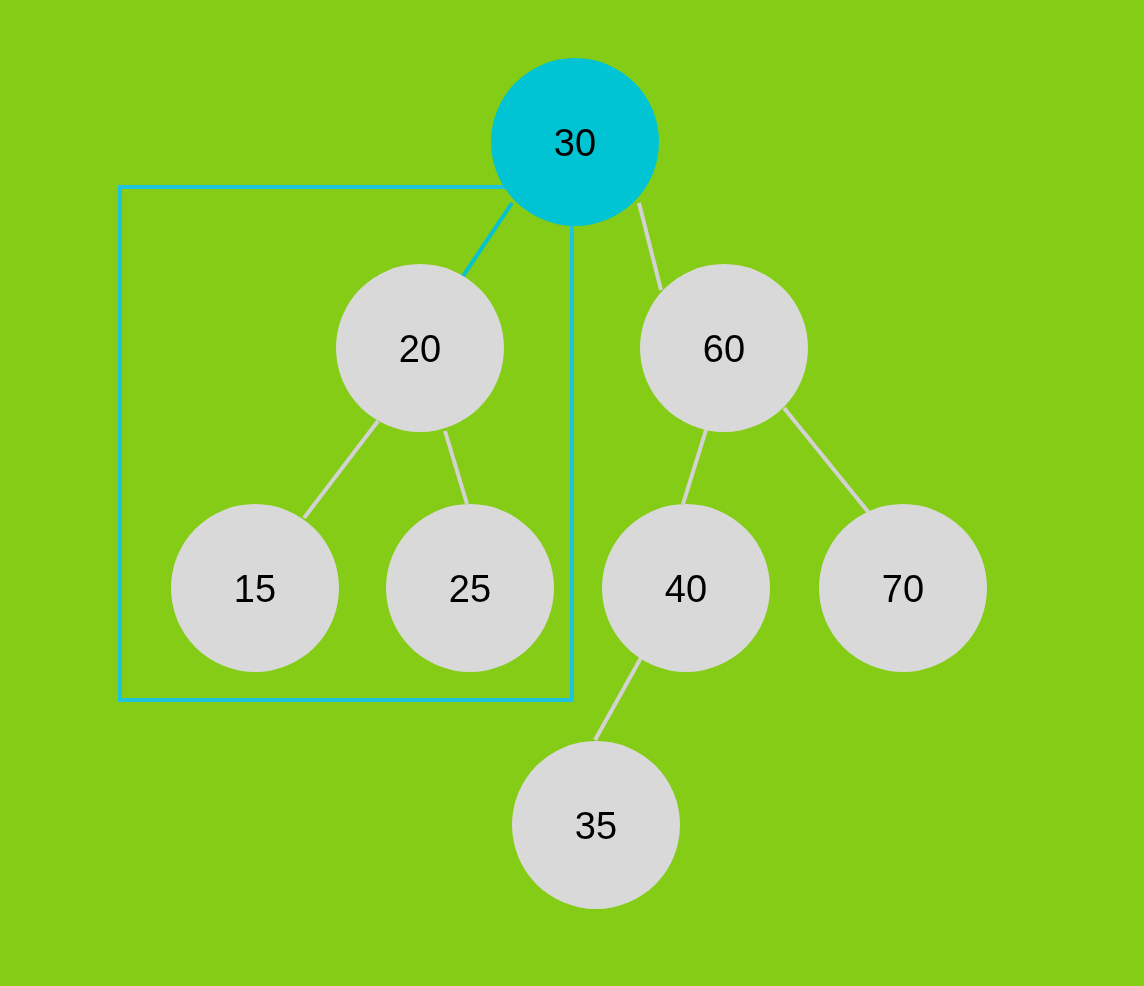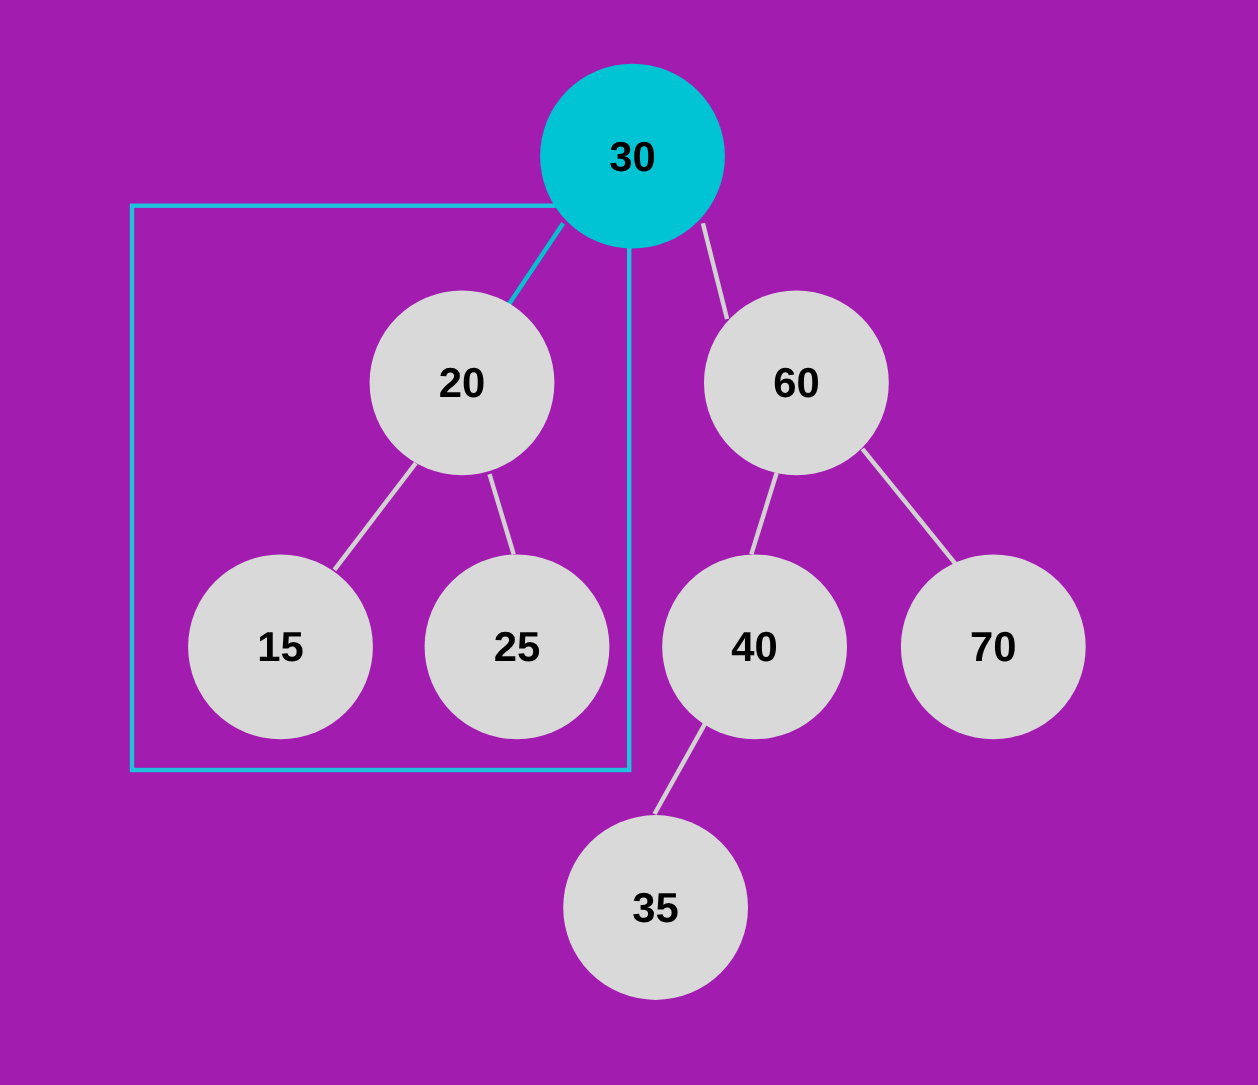--- a/index.html
+++ b/index.html
@@ -30,21 +30,21 @@
     font-size: 38px;
     fill: #000000;
     text-anchor: middle;
     dominant-baseline: central;
     user-select: none;
   }
 </style>
 </head>
 <body>
 
-<div id="canvas" style="width: 1144px; height: 986px; background: #a21caf; font-weight: bold;">
+<div id="canvas" style="width: 1144px; height: 986px; background: #84cc16;">
   <svg id="tree-svg" viewBox="0 0 1144 986" xmlns="http://www.w3.org/2000/svg" style="width: 1144px; height: 986px;">
     <g id="edge-layer">
         <line x1="512" y1="203" x2="459" y2="282" stroke="#06c2d0" stroke-width="4" stroke-linecap="butt"></line>
         <line x1="639" y1="203" x2="661" y2="290" stroke="#d2d2d2" stroke-width="4" stroke-linecap="butt"></line>
         <line x1="378" y1="421" x2="304" y2="518" stroke="#d2d2d2" stroke-width="4" stroke-linecap="butt"></line>
         <line x1="445" y1="431" x2="467" y2="504" stroke="#d2d2d2" stroke-width="4" stroke-linecap="butt"></line>
         <line x1="706" y1="430" x2="683" y2="504" stroke="#d2d2d2" stroke-width="4" stroke-linecap="butt"></line>
         <line x1="784" y1="408" x2="869" y2="513" stroke="#d2d2d2" stroke-width="4" stroke-linecap="butt"></line>
         <line x1="642" y1="656" x2="595" y2="740" stroke="#d2d2d2" stroke-width="4" stroke-linecap="butt"></line>
       </g>

